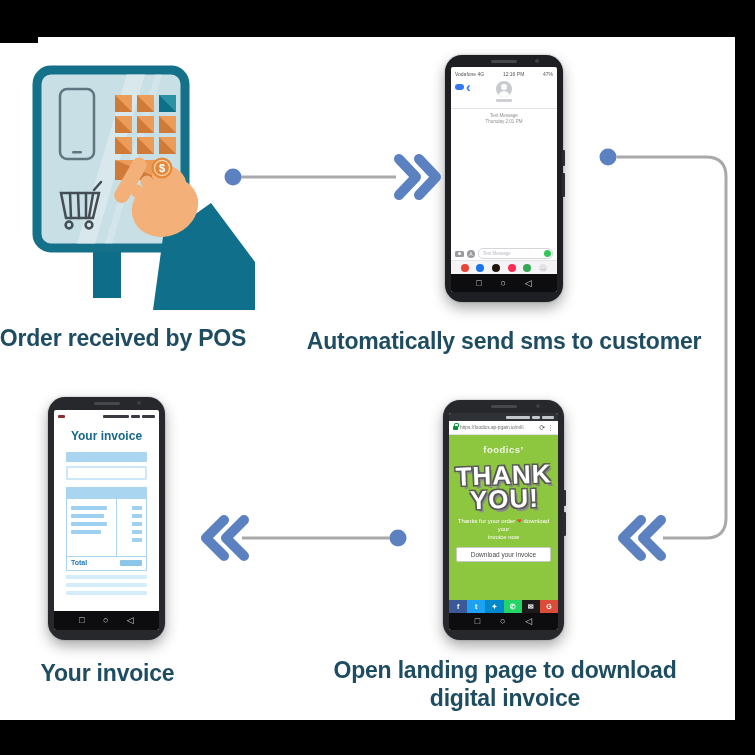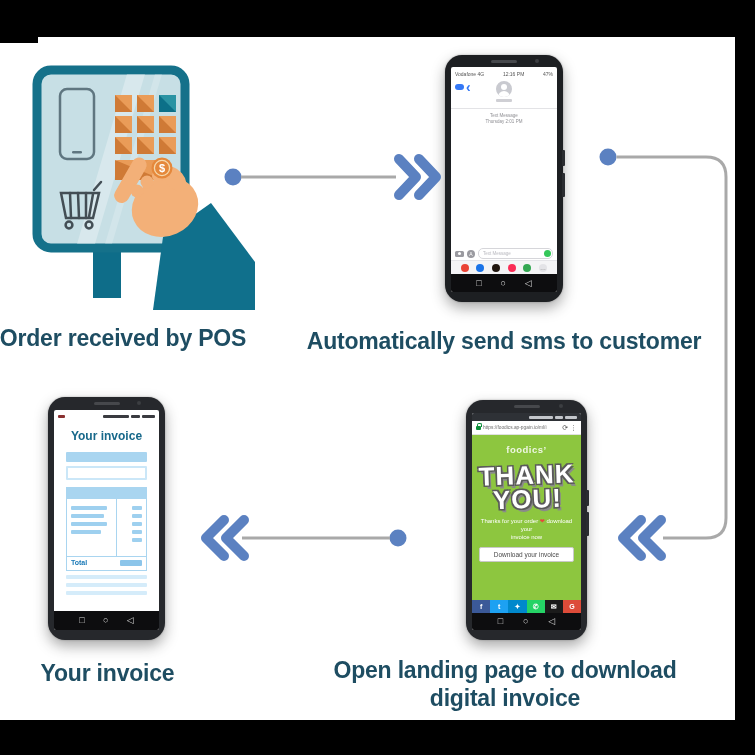--- a/index.html
+++ b/index.html
@@ -76,21 +76,21 @@
   .inv-table{margin:7px 12px 0 12px;border:1.5px solid #a9d5f0;position:relative;height:82px;}
   .inv-table .thead{height:11px;background:#a9d5f0;}
   .inv-table .vline{position:absolute;left:62%;top:11px;bottom:13px;width:1.5px;background:#a9d5f0;}
   .inv-line{position:absolute;height:3.5px;background:#9ed0ef;border-radius:1px;}
   .inv-total-row{position:absolute;left:0;right:0;bottom:0;height:13px;border-top:1.5px solid #a9d5f0;}
   .inv-total-row .tlbl{position:absolute;left:4px;top:2px;font-size:7px;font-weight:700;color:#1878b6;}
   .inv-total-row .tbar{position:absolute;right:4px;top:3px;width:28%;height:6px;background:#8cc5ea;border-radius:1px;}
   .inv-foot{margin:4px 12px 0 12px;height:4px;background:#d5ecfa;border-radius:1px;}
   #invoice-phone .navbar{height:19px;margin-top:auto;}
   
-  #landing-phone{left:466px;top:400px;width:121px;height:240px;background:#26282c;}
+  #landing-phone{left:443px;top:400px;width:121px;height:240px;background:#26282c;}
   #landing-phone .screen{top:13px;}
   .lp-status{height:8px;background:#2e3136;display:flex;align-items:center;justify-content:flex-end;
         gap:2px;padding:0 4px;}
   .lp-status .mark{height:3px;border-radius:1px;background:#c3c6cb;}
   .lp-urlbar{height:13px;background:#fff;display:flex;align-items:center;gap:2px;padding:0 4px;
         border-bottom:1px solid #e0e0e0;}
   .lock-ic{width:5px;height:4px;background:#0b8f3a;border-radius:1px;position:relative;flex:none;}
   .lock-ic::before{content:"";position:absolute;left:1px;top:-2.5px;width:3px;height:3px;
         border:1px solid #0b8f3a;border-bottom:none;border-radius:2px 2px 0 0;}
   .lp-url{flex:1;font-size:4.8px;color:#6d6d6d;white-space:nowrap;overflow:hidden;}

